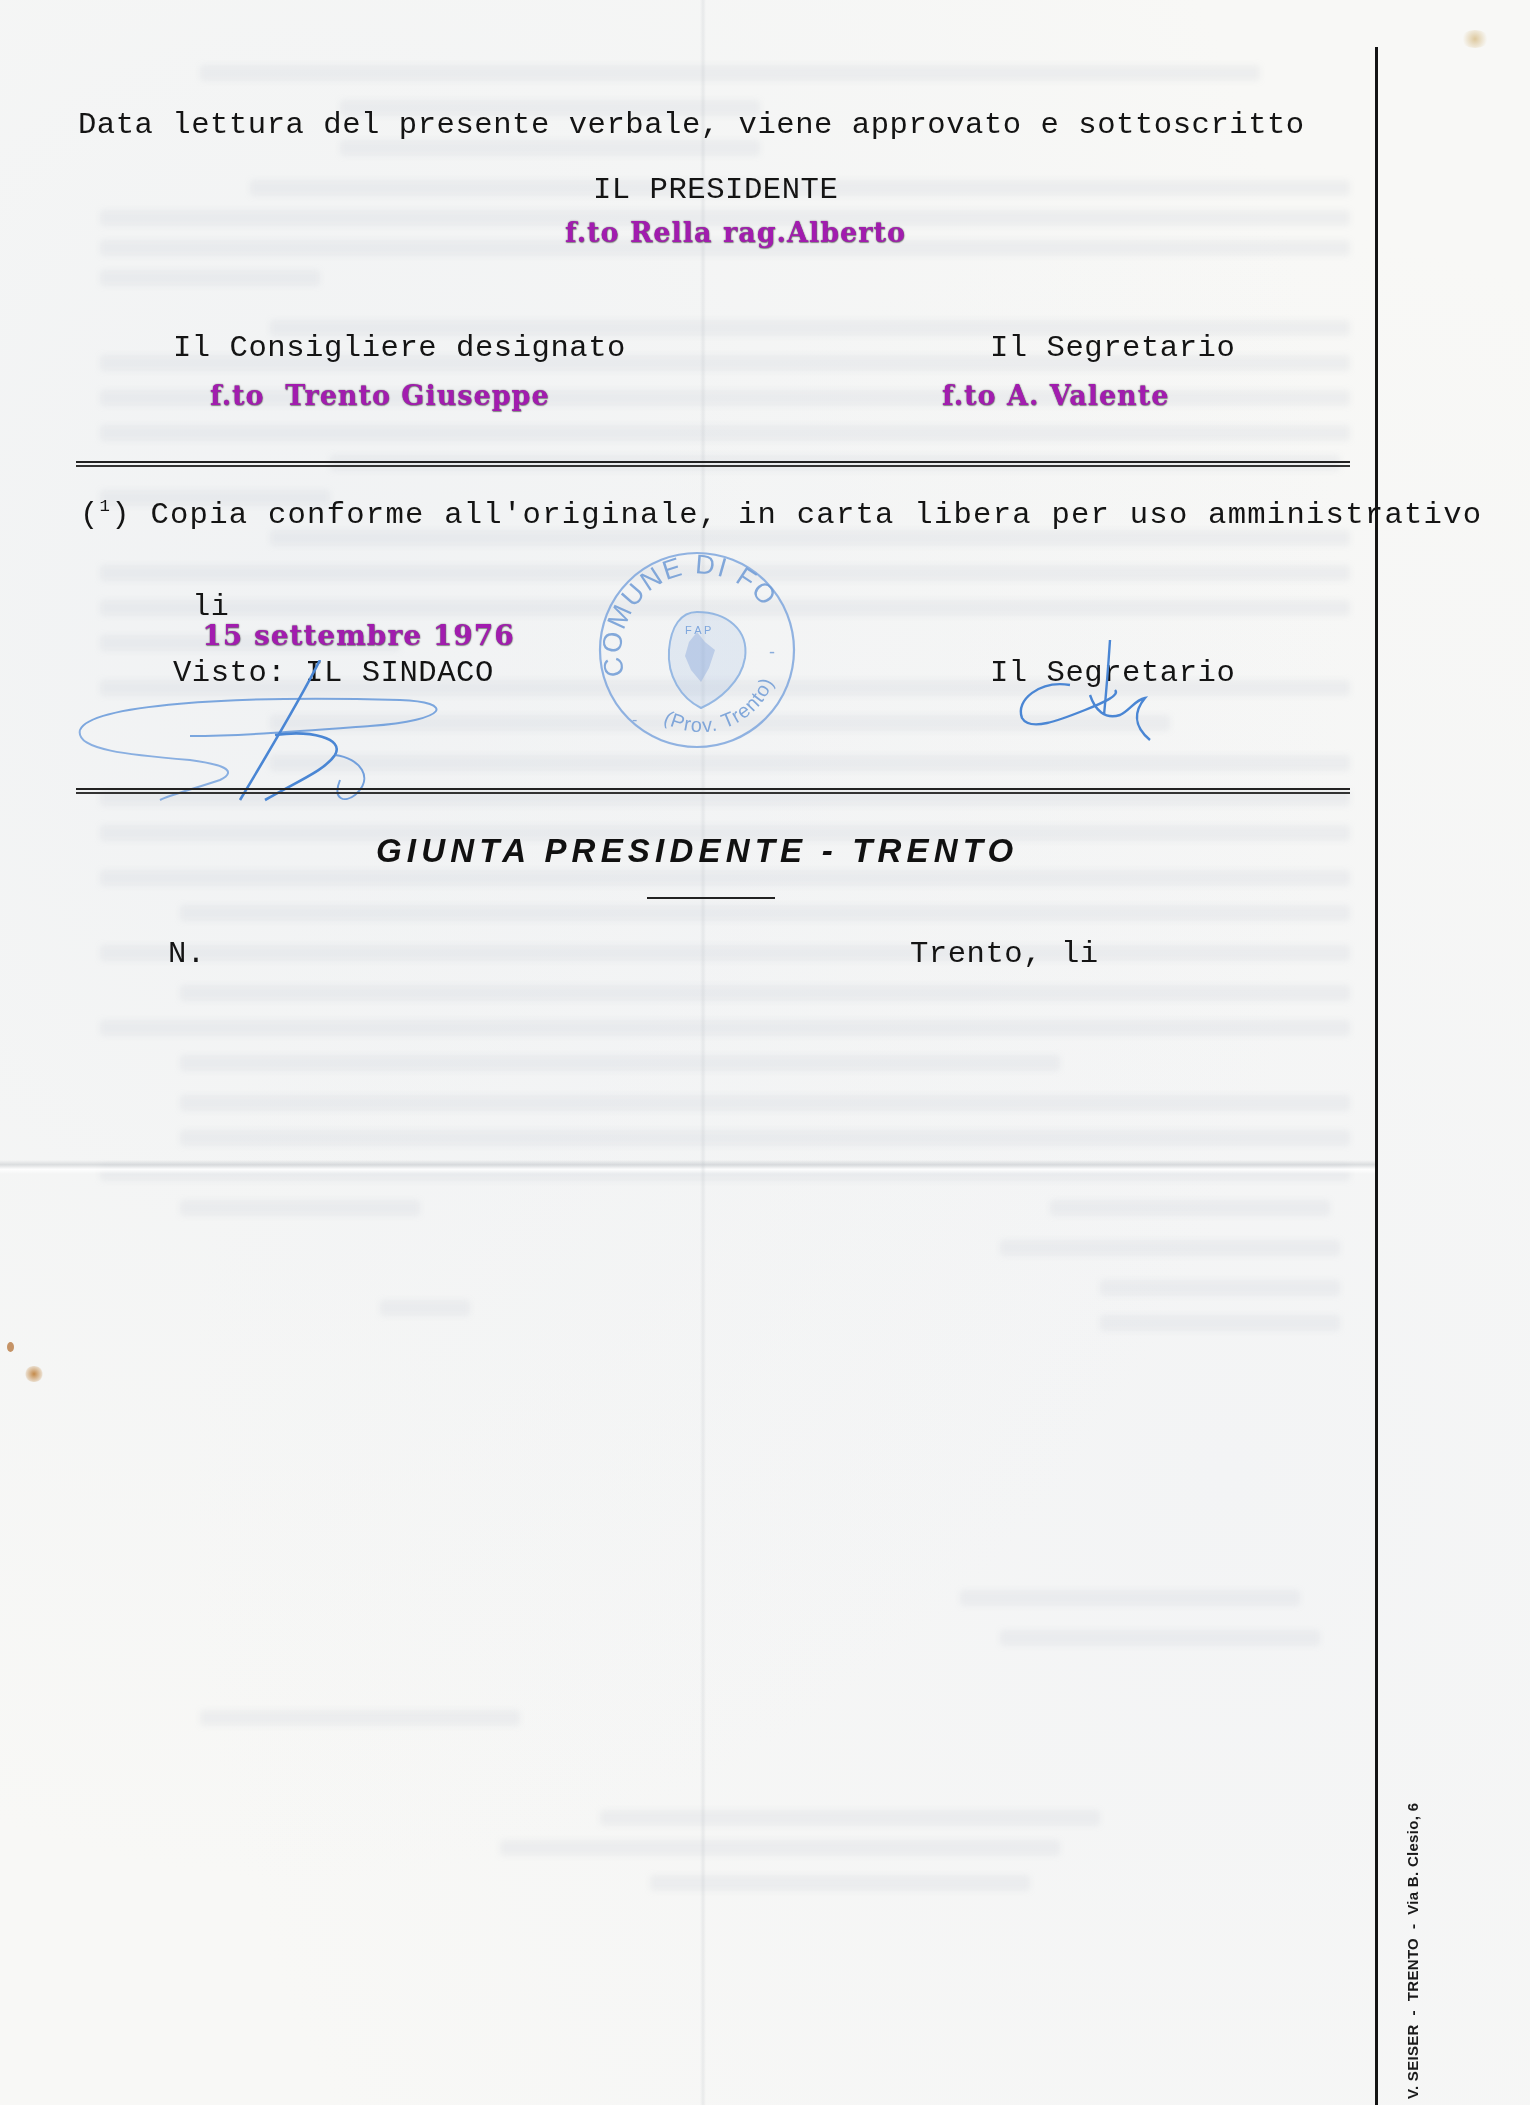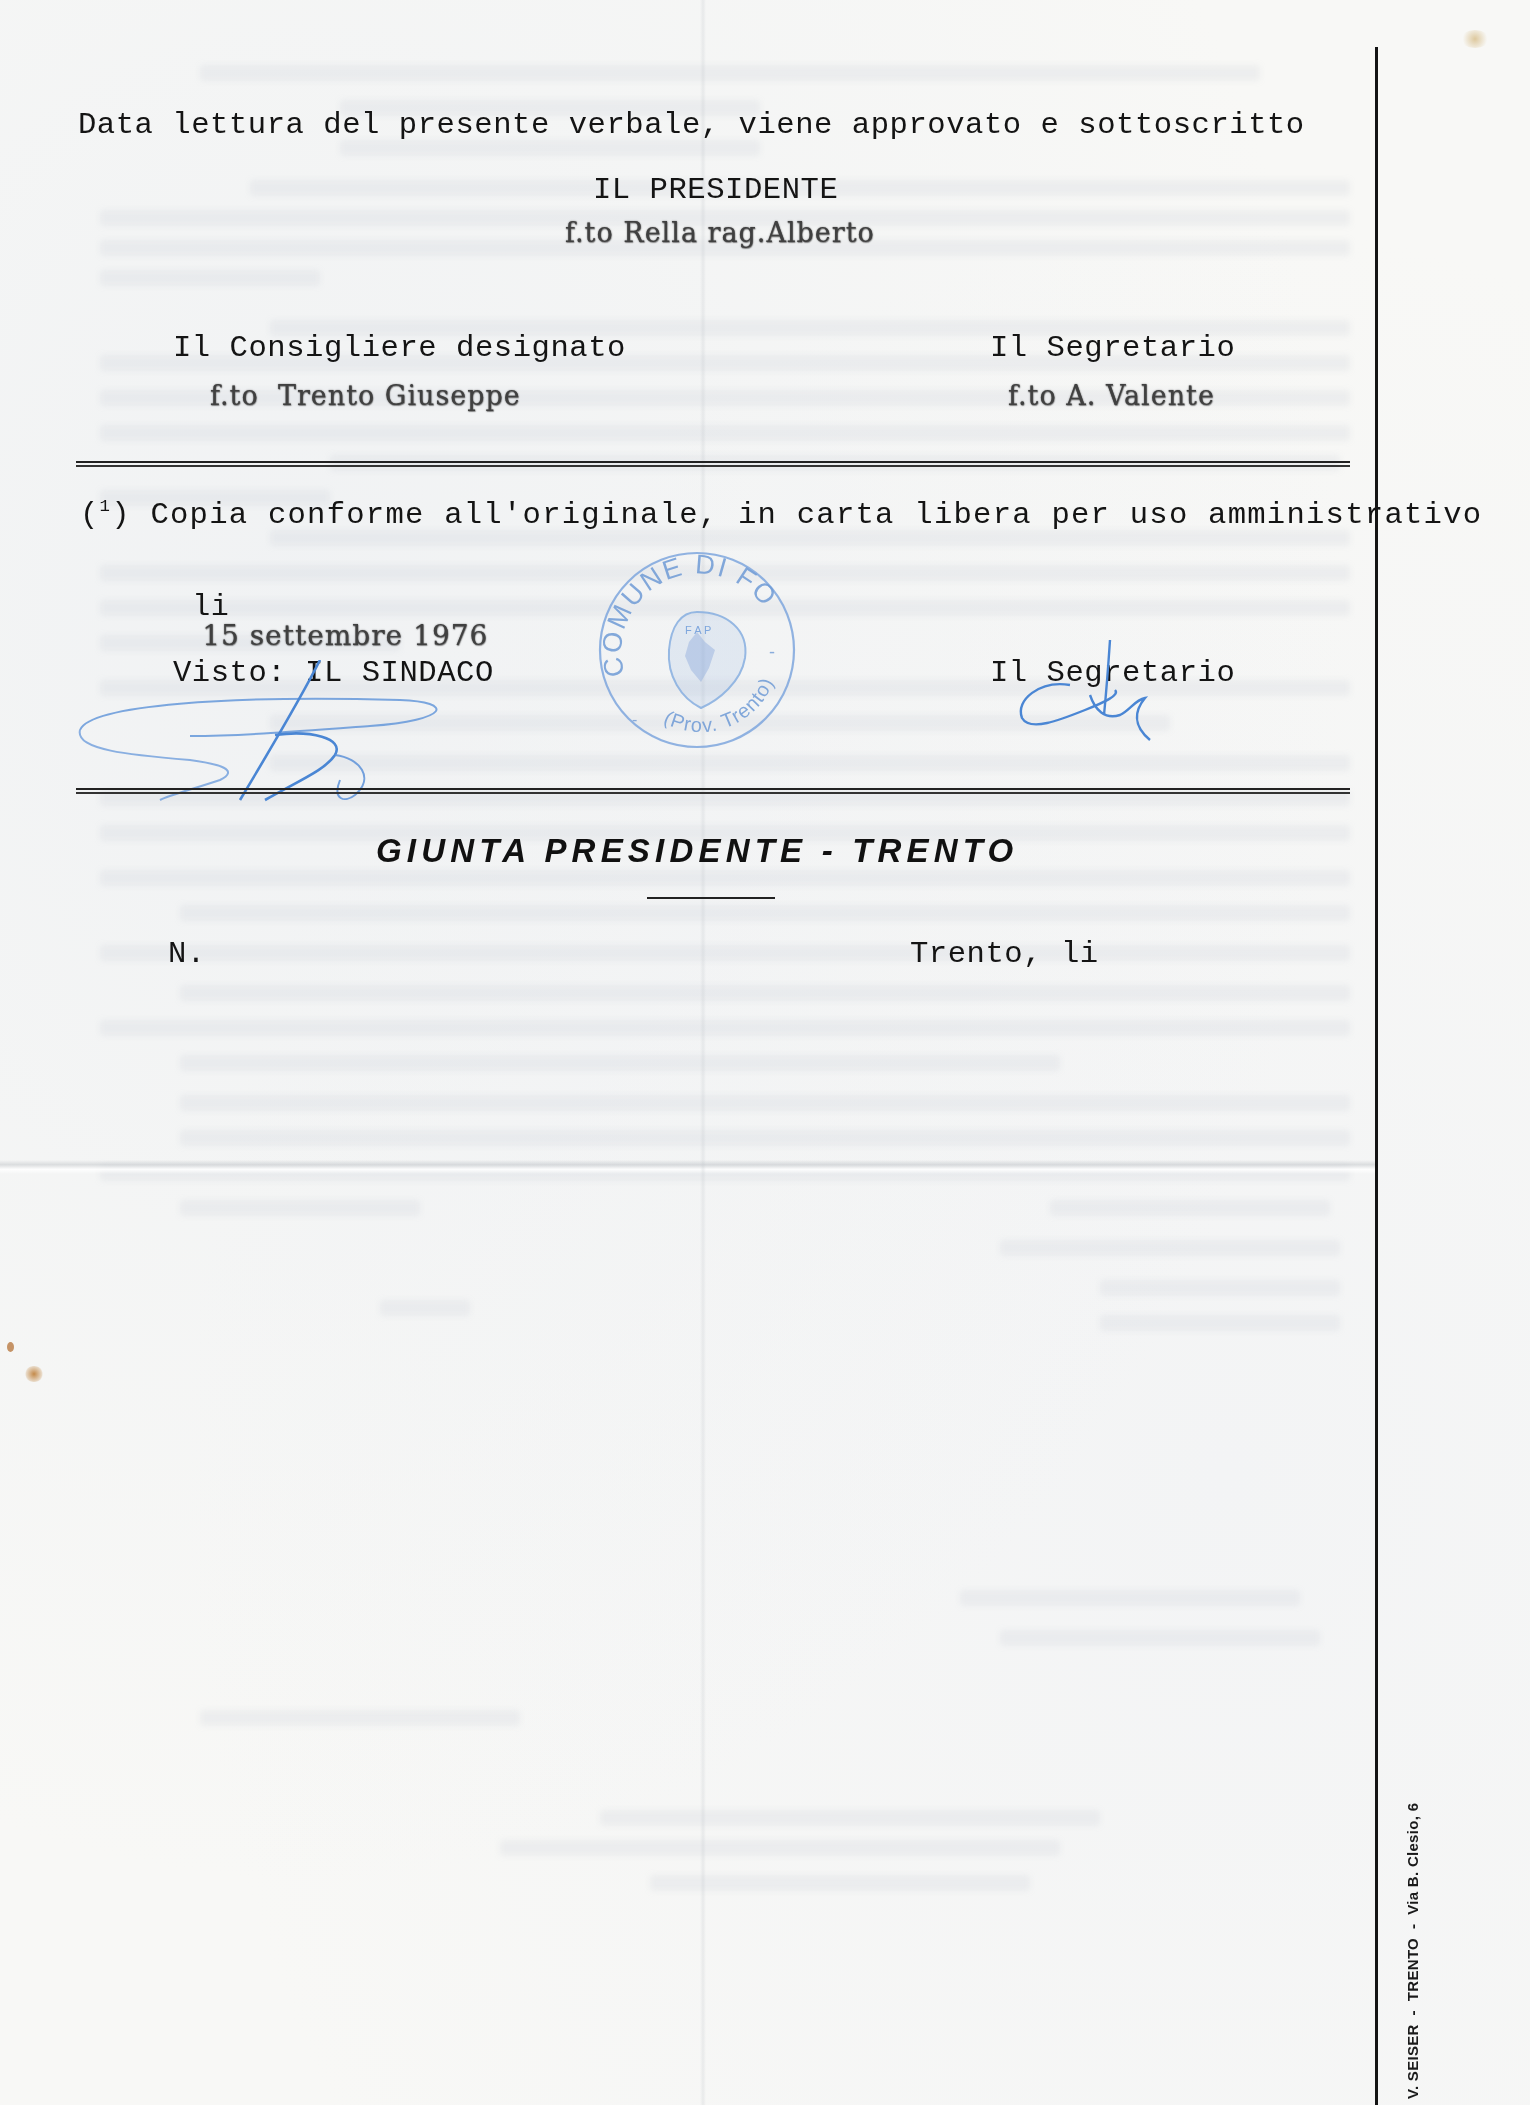--- a/index.html
+++ b/index.html
@@ -26,21 +26,21 @@
   .vrule { position: absolute; left: 1375px; top: 47px; width: 3px; height: 2058px; background: #141414; }
 
   .t { position: absolute; white-space: pre; line-height: 1; }
   .type {
     font-family: "Liberation Mono", "DejaVu Sans Mono", monospace;
     font-size: 30px; letter-spacing: 0.5px; color: #141414;
     transform: scaleX(1.02); transform-origin: left;
   }
   .type2 {
     font-family: "DejaVu Serif", "Liberation Serif", serif;
-    font-weight: normal; font-size: 27px; letter-spacing: 1px; color: #404040;
+    font-weight: bold; font-size: 27px; letter-spacing: 1px; color: #a21caf;
     text-shadow: 0 0 1.5px rgba(40,40,40,0.7), 0.5px 0.5px 1px rgba(60,60,60,0.5);
   }
   .heading {
     font-family: "Liberation Sans", "DejaVu Sans", sans-serif;
     font-weight: bold; font-style: italic; font-size: 33px; letter-spacing: 5.2px; color: #111;
   }
   .sup { font-size: 17px; position: relative; top: -12px; }
 
   .dbl { position: absolute; left: 76px; width: 1274px; height: 6px;
     border-top: 2px solid #222; border-bottom: 2px solid #333; box-sizing: border-box; }
@@ -115,21 +115,21 @@
 <div class="vrule"></div>
 
 <div class="t type" style="left:78px;top:110px;">Data lettura del presente verbale, viene approvato e sottoscritto</div>
 
 <div class="t type" style="left:593px;top:175px;">IL PRESIDENTE</div>
 <div class="t type2" style="left:565px;top:219px;">f.to Rella rag.Alberto</div>
 
 <div class="t type" style="left:173px;top:333px;">Il Consigliere designato</div>
 <div class="t type" style="left:990px;top:333px;">Il Segretario</div>
 <div class="t type2" style="left:210px;top:382px;">f.to  Trento Giuseppe</div>
-<div class="t type2" style="left:1008px;top:382px;">f.to A. Valente</div>
+<div class="t type2" style="left:942px;top:382px;">f.to A. Valente</div>
 
 <div class="dbl" style="top:461px;"></div>
 
 <div class="t type" style="left:80px;top:500px;letter-spacing:1.2px;">(<span class="sup">1</span>) <span>Copia conforme all'originale, in carta libera per uso amministrativo</span></div>
 
 <div class="t" style="left:173px;top:576px;">
   <span class="type" style="position:relative;">li</span>
   <span class="type2" style="position:relative;left:10px;font-size:28px;">15 settembre 1976</span>
 </div>
 

